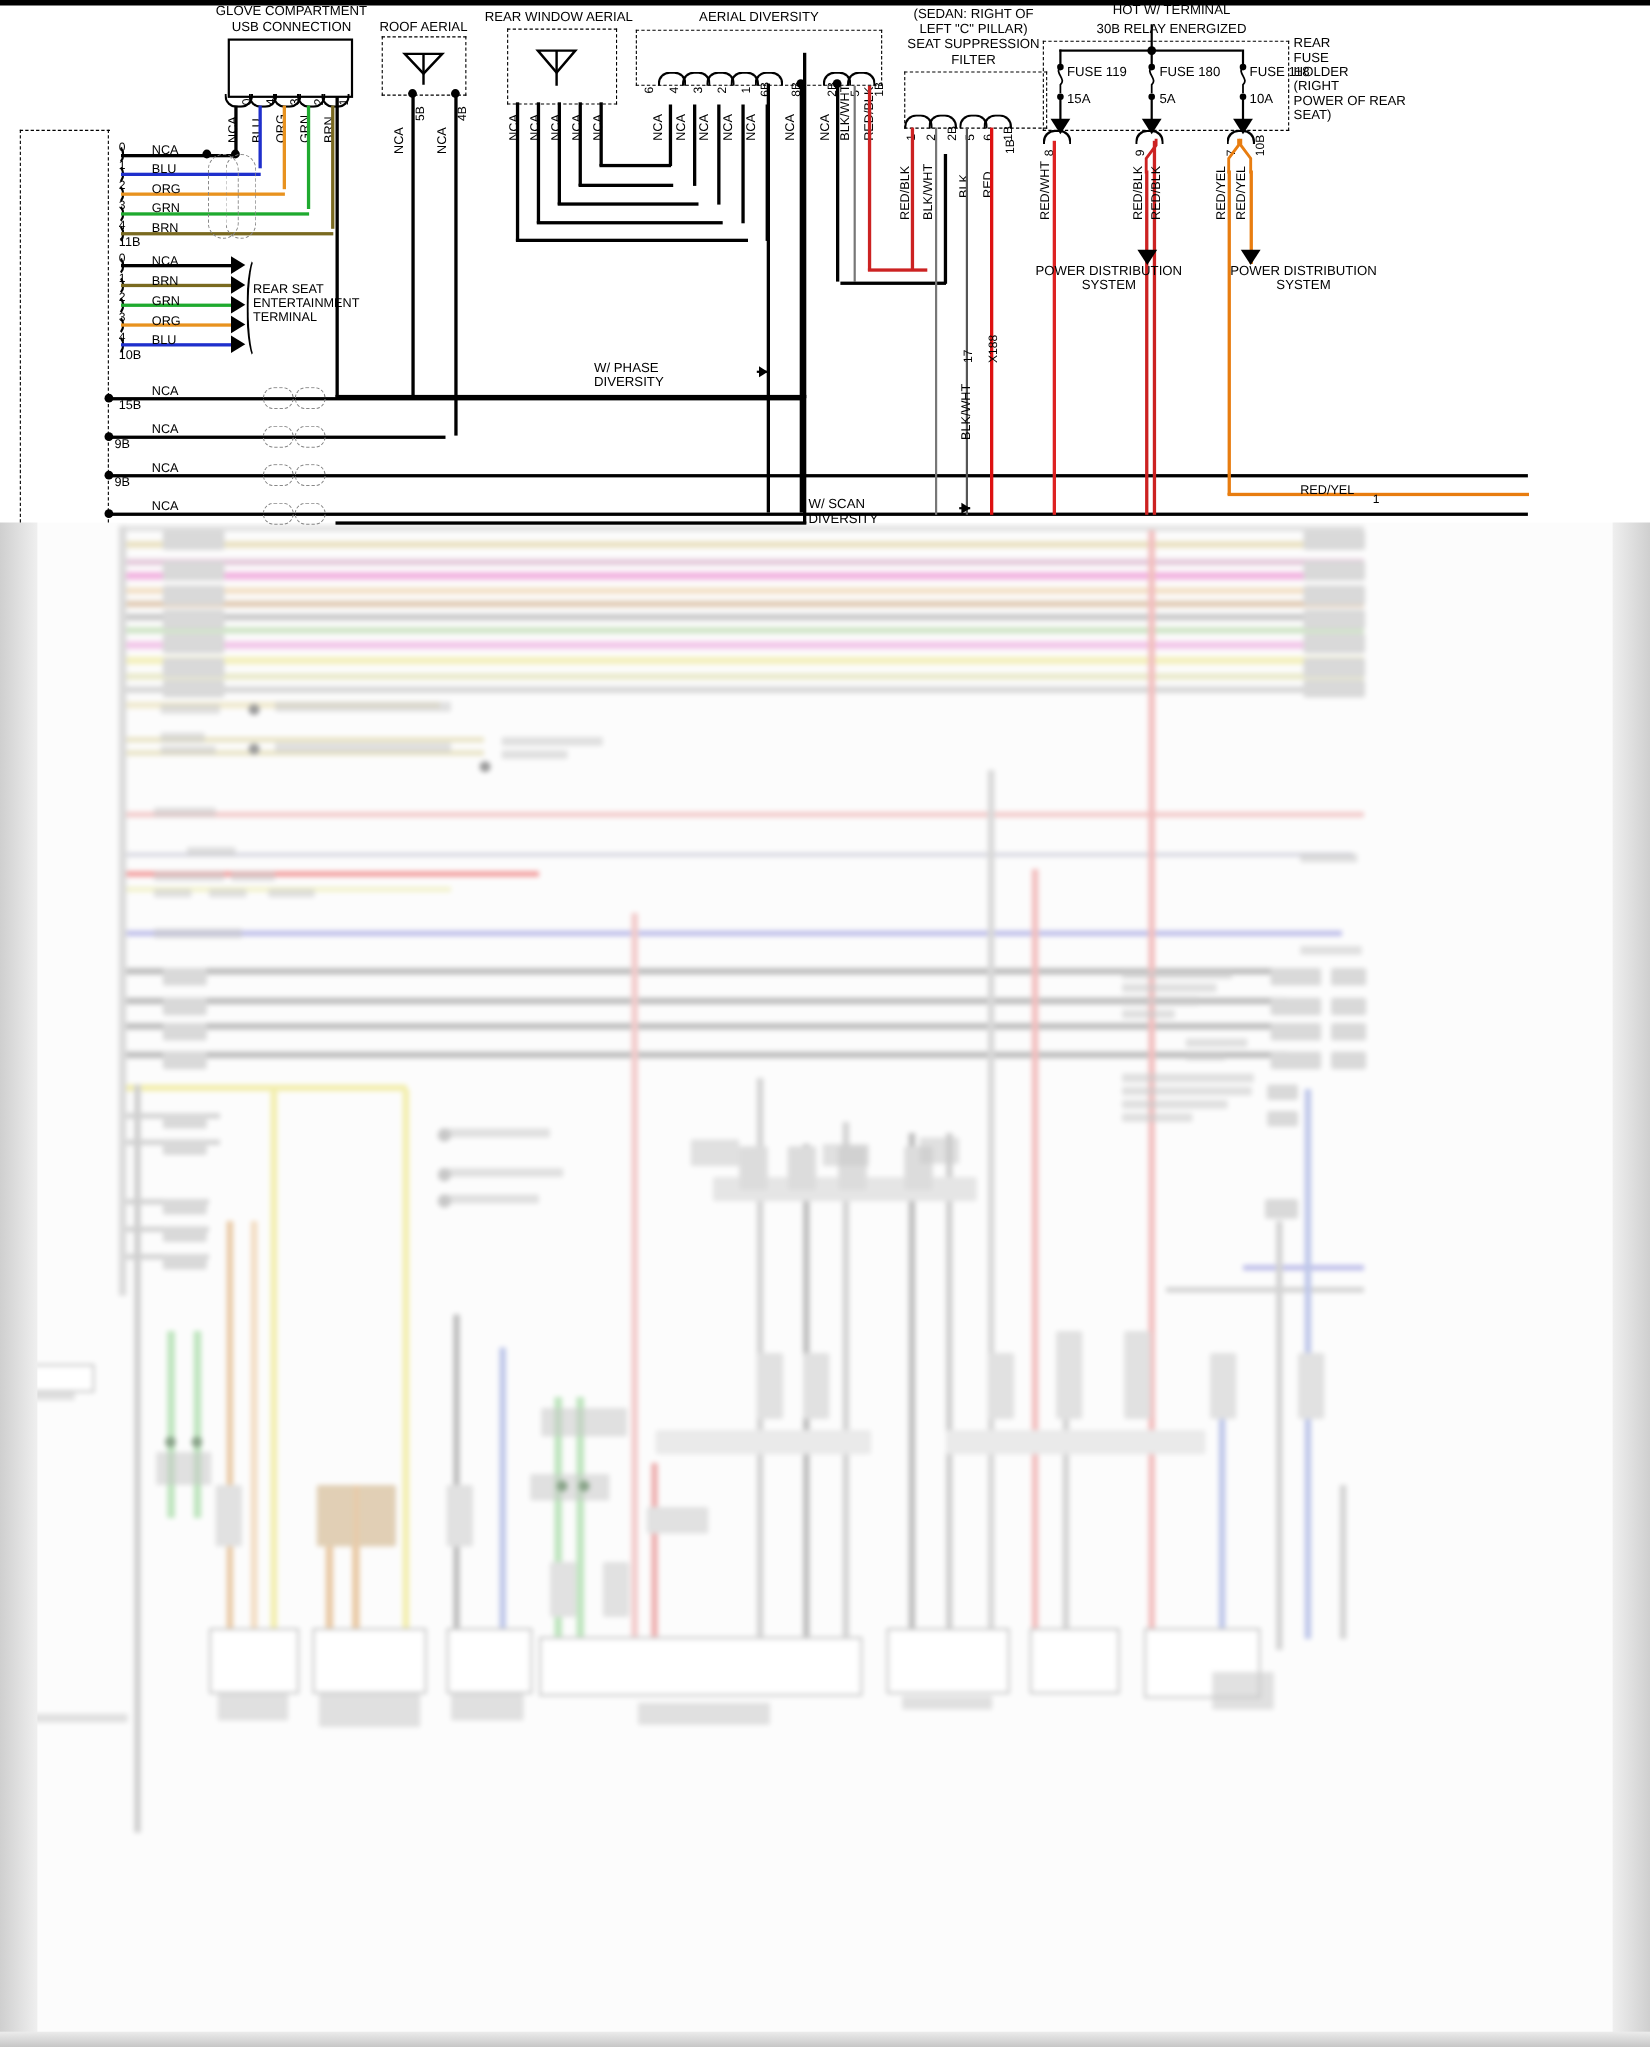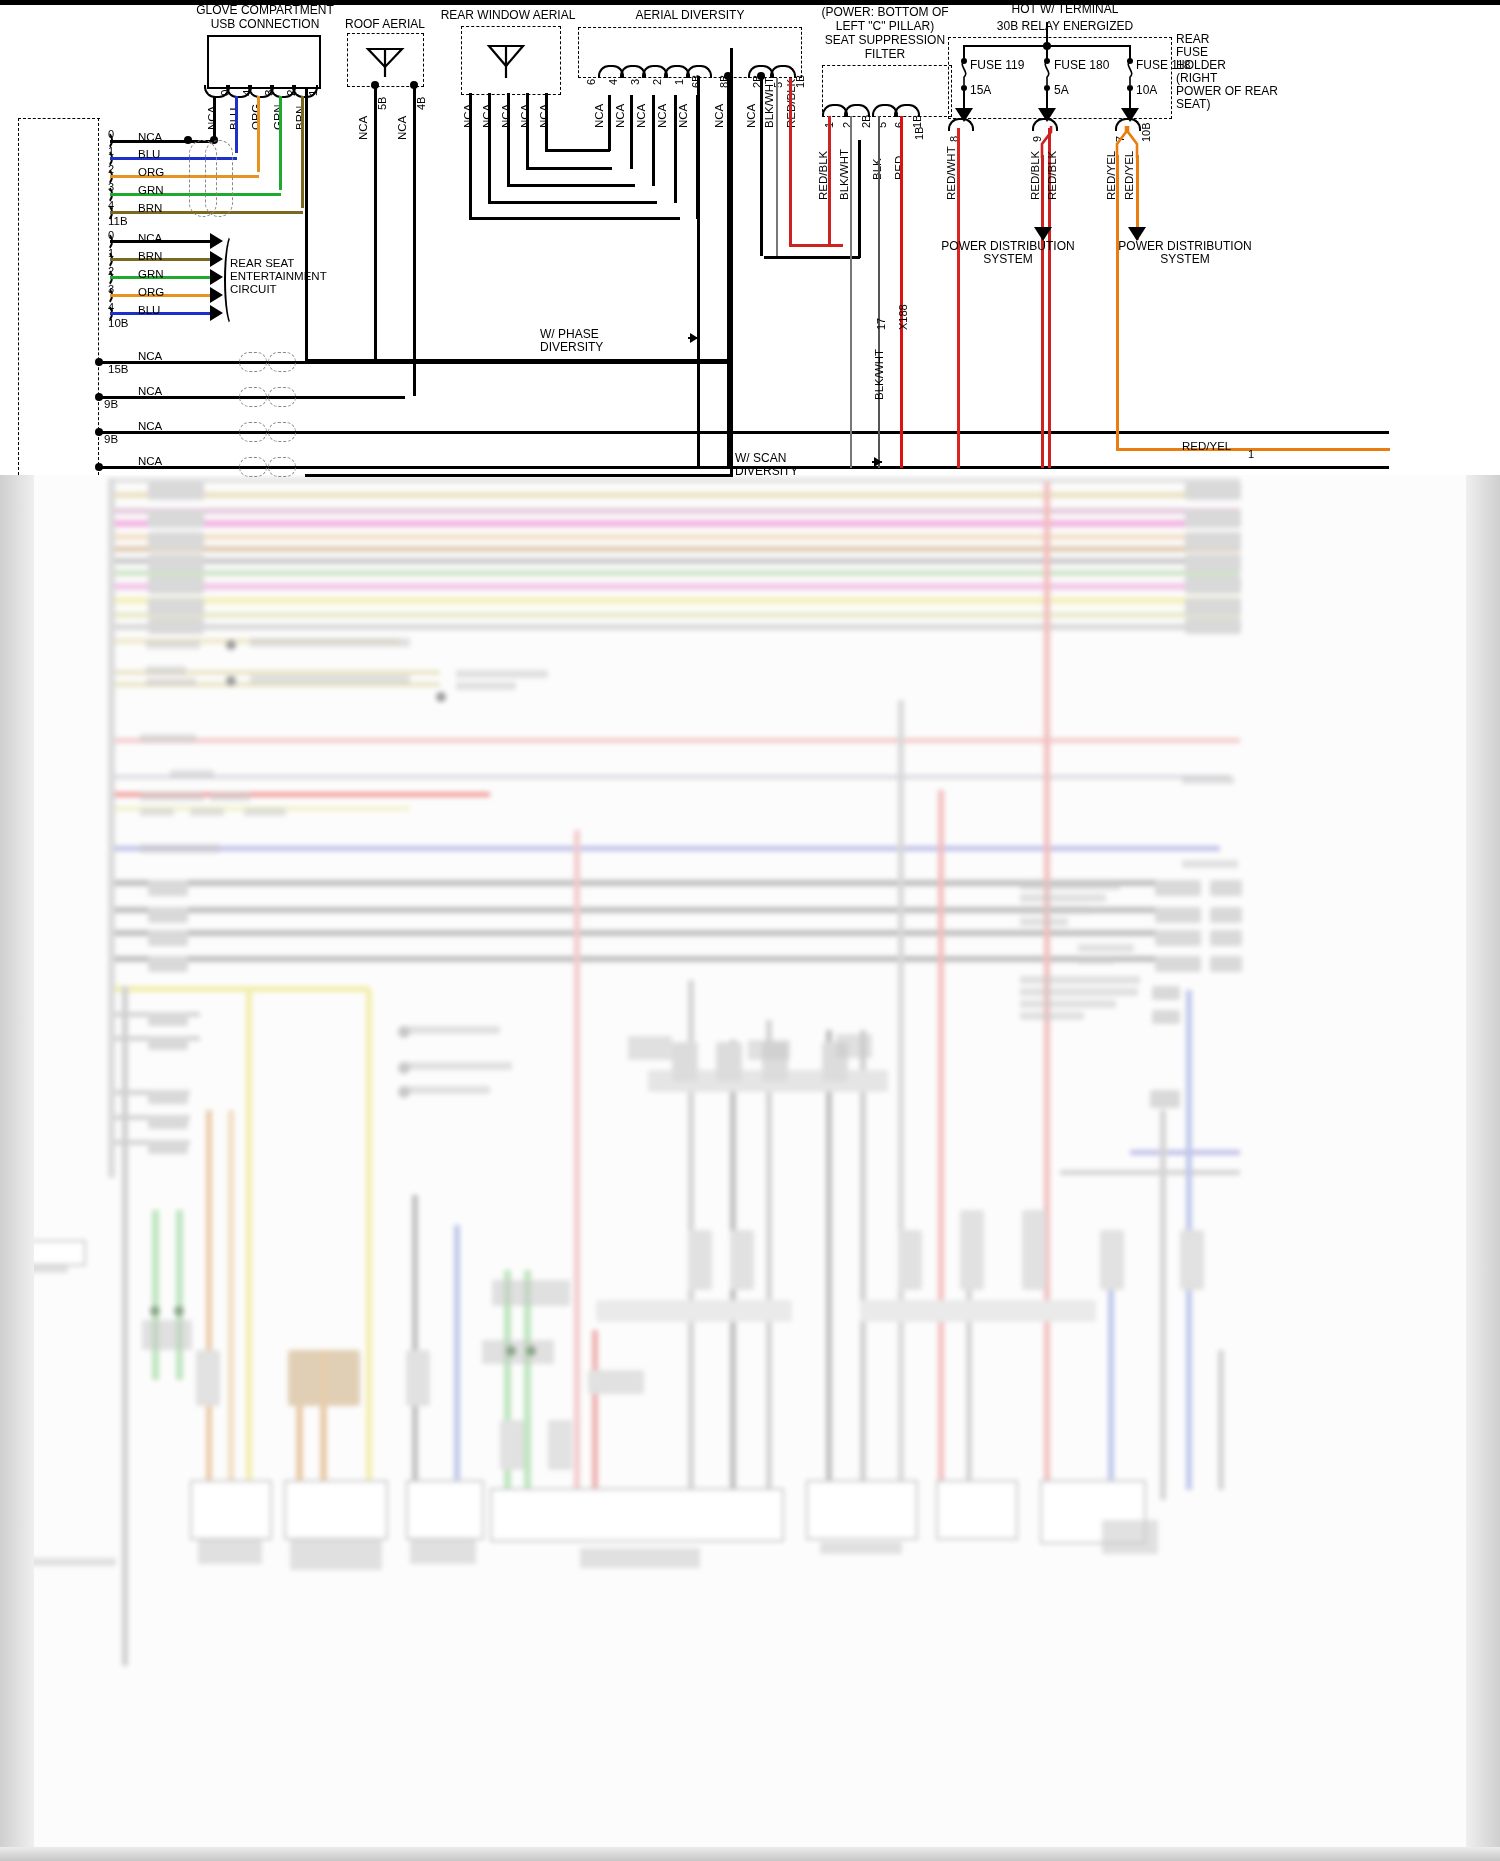--- a/index.html
+++ b/index.html
@@ -360,21 +360,21 @@
     <div class="lbl" style="left:108px;top:301px;font-size:11px;">4</div>
     <div class="lbl" style="left:138px;top:304px;">BLU</div>
 
     <div class="lbl" style="left:108px;top:317px;font-size:11.5px;">10B</div>
 
     <div style="position:absolute;left:224px;top:233px;width:12px;height:90px;border:2px solid #000;
                 border-right:none;border-top-color:transparent;border-bottom-color:transparent;
                 border-radius:60% 0 0 60% / 50% 0 0 50%;"></div>
     <div class="lbl" style="left:230px;top:257px;">REAR SEAT</div>
     <div class="lbl" style="left:230px;top:270px;">ENTERTAINMENT</div>
-    <div class="lbl" style="left:230px;top:283px;">CIRCUIT</div>
+    <div class="lbl" style="left:230px;top:283px;">TERMINAL</div>
 
     <div class="dot" style="left:95px;top:358px;"></div>
     <div class="hline" style="left:99px;top:361px;width:633px;"></div>
     <div class="lbl" style="left:138px;top:350px;">NCA</div>
     <div class="lbl" style="left:108px;top:363px;font-size:11.5px;">15B</div>
     <div class="splice" style="left:239px;top:352px;width:26px;height:18px;"></div>
     <div class="splice" style="left:268px;top:352px;width:26px;height:18px;"></div>
 
     <div class="dot" style="left:95px;top:393px;"></div>
     <div class="hline" style="left:99px;top:396px;width:306px;"></div>
@@ -483,21 +483,21 @@
     <div class="vlbl" style="left:763px;top:128px;">BLK/WHT</div>
     <div class="vlbl" style="left:785px;top:128px;">RED/BLK</div>
     <div class="vlbl" style="left:772px;top:88px;font-size:11px;">5</div>
     <div class="vlbl" style="left:794px;top:88px;font-size:11px;">1B</div>
     <div class="wire" style="left:776px;top:78px;width:2px;height:178px;background:#777;"></div>
     <div class="wire" style="left:789px;top:78px;width:2.5px;height:168px;background:#cc2222;"></div>
     <div class="wire" style="left:789px;top:244px;width:54px;height:2.5px;background:#cc2222;"></div>
     <div class="hline" style="left:764px;top:256px;width:96px;"></div>
     <div class="vline" style="left:858px;top:140px;height:118px;"></div>
 
-    <div class="lbl c" style="left:790px;top:6px;width:190px;font-size:12px;">(POWER: BOTTOM OF</div>
+    <div class="lbl c" style="left:790px;top:6px;width:190px;font-size:12px;">(SEDAN: RIGHT OF</div>
     <div class="lbl c" style="left:790px;top:20px;width:190px;font-size:12px;">LEFT "C" PILLAR)</div>
     <div class="lbl c" style="left:790px;top:34px;width:190px;font-size:12px;">SEAT SUPPRESSION</div>
     <div class="lbl c" style="left:790px;top:48px;width:190px;font-size:12px;">FILTER</div>
     <div class="dash-box" style="left:822px;top:65px;width:128px;height:50px;"></div>
 
     <div class="cupu" style="left:822px;top:104px;"></div>
     <div class="cupu" style="left:844px;top:104px;"></div>
     <div class="cupu" style="left:872px;top:104px;"></div>
     <div class="cupu" style="left:894px;top:104px;"></div>
 

